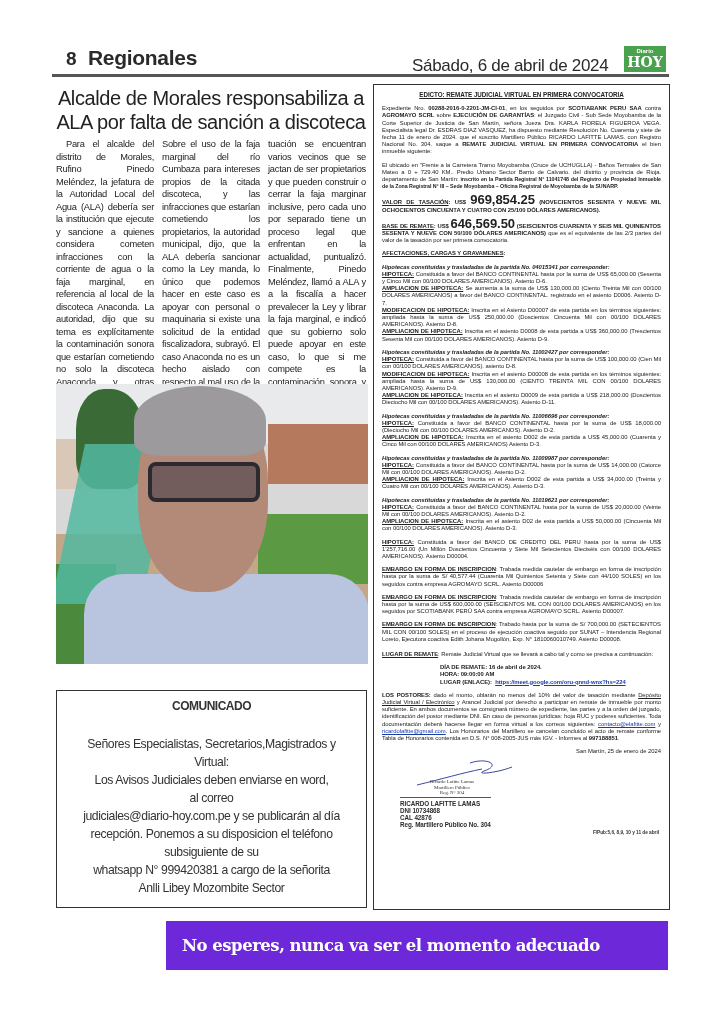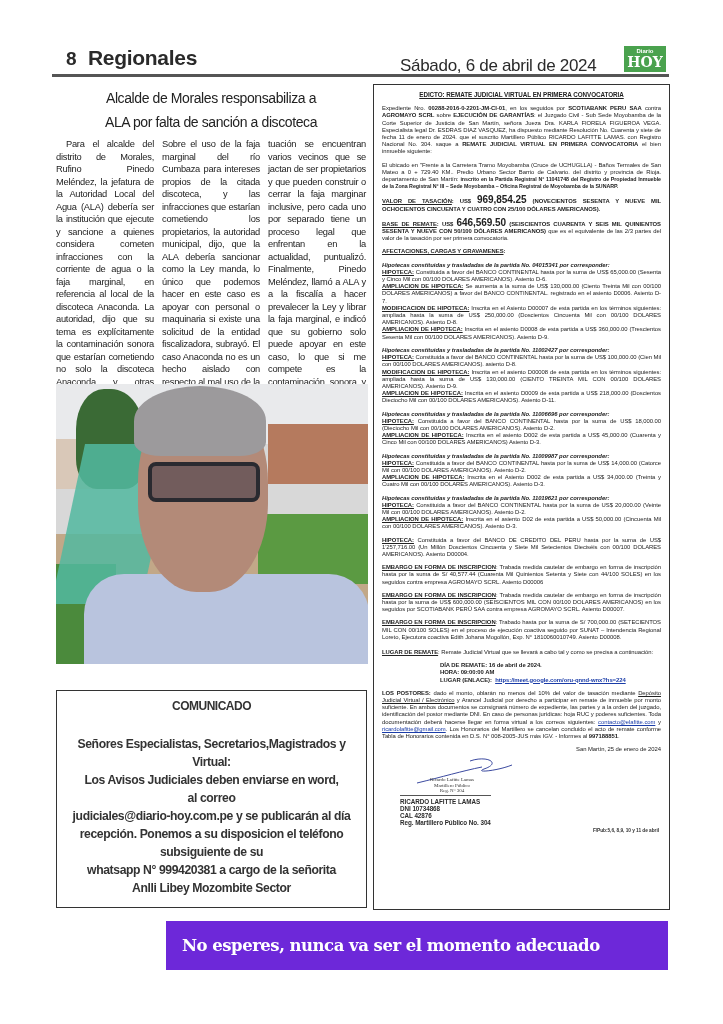--- a/index.html
+++ b/index.html
@@ -1,27 +1,27 @@
 <!DOCTYPE html>
 <html><head>
 <meta charset="utf-8">
 <style>
   * { box-sizing: border-box; margin: 0; padding: 0; }
   html, body { width: 723px; height: 1024px; background: #ffffff; overflow: hidden; }
   body { position: relative; font-family: "Liberation Sans", sans-serif; color: #1a1a1a; }
 
   .page-num { position: absolute; left: 66px; top: 48px; font-size: 19px; font-weight: bold; color: #2a2a2a; }
   .section { position: absolute; left: 88px; top: 46px; font-size: 21px; font-weight: bold; color: #2a2a2a; letter-spacing: -0.3px; }
-  .date { position: absolute; left: 400px; top: 56px; font-size: 17px; color: #2a2a2a; letter-spacing: -0.3px; }
+  .date { position: absolute; left: 412px; top: 56px; font-size: 17px; color: #2a2a2a; letter-spacing: -0.3px; }
   .logo { position: absolute; left: 624px; top: 46px; width: 42px; height: 26px; background: #4aa24e; color: #fff; text-align: center; }
   .logo .small { display: block; font-size: 6px; font-weight: bold; line-height: 8px; padding-top: 1px; font-family: "Liberation Sans", sans-serif; }
   .logo .big { display: block; font-size: 14px; font-weight: bold; line-height: 15px; font-family: "DejaVu Serif", serif; }
   .rule { position: absolute; left: 52px; top: 74px; width: 617px; height: 3px; background: #555; }
 
-  .headline { position: absolute; left: 56px; top: 86px; width: 310px; text-align: center; font-size: 14px; line-height: 24px; color: #222; letter-spacing: -0.4px; font-family: "Liberation Sans", sans-serif; font-stretch: condensed; }
+  .headline { position: absolute; left: 56px; top: 86px; width: 310px; text-align: center; font-size: 20px; line-height: 24px; color: #222; letter-spacing: -0.4px; font-family: "Liberation Sans", sans-serif; font-stretch: condensed; }
 
   .article { position: absolute; left: 56px; top: 138px; width: 310px; display: flex; gap: 8px; }
   .article .col { flex: 1; font-size: 9.3px; line-height: 12.5px; text-align: justify; color: #222; letter-spacing: -0.25px; }
   .article .col.first { text-indent: 10px; }
 
   .photo { position: absolute; left: 56px; top: 384px; width: 312px; height: 280px; overflow: hidden; background: #d8d8d8; }
   .photo .sky { position: absolute; left: 0; top: 0; width: 100%; height: 60px; background: #e9eaec; }
   .photo .tree { position: absolute; left: 20px; top: 5px; width: 70px; height: 100px; background: #3a6a35; border-radius: 40% 50% 30% 30%; }
   .photo .build1 { position: absolute; left: 0; top: 55px; width: 45px; height: 50px; background: #d9c8b8; }
   .photo .build2 { position: absolute; right: 0; top: 40px; width: 100px; height: 60px; background: #b57a5e; }
@@ -30,30 +30,30 @@
   .photo .plants-r { position: absolute; right: 0; top: 130px; width: 110px; height: 70px; background: #5b9a42; }
   .photo .mesh { position: absolute; left: 12px; top: 60px; width: 90px; height: 160px; background: #52b8a0; opacity: 0.85; transform: skewX(-12deg); }
   .photo .shirt { position: absolute; left: 28px; top: 190px; width: 285px; height: 100px; background: #b9c4de; border-radius: 40px 40px 0 0; }
   .photo .face { position: absolute; left: 82px; top: 8px; width: 130px; height: 200px; background: #b38a78; border-radius: 45% 45% 45% 45%; }
   .photo .hair { position: absolute; left: 78px; top: 2px; width: 132px; height: 70px; background: #9c9a9c; border-radius: 50% 50% 20% 20%; }
   .photo .glasses { position: absolute; left: 92px; top: 78px; width: 112px; height: 40px; border: 4px solid #2a2a30; border-radius: 8px; background: rgba(60,55,70,0.55); }
 
   .comunicado { position: absolute; left: 56px; top: 690px; width: 311px; height: 218px; border: 1.5px solid #333; text-align: center; color: #333; }
   .comunicado .title { margin-top: 8px; font-size: 12px; font-weight: bold; letter-spacing: -0.5px; }
   .comunicado .body { margin-top: 22px; font-size: 12.2px; line-height: 18px; letter-spacing: -0.4px; padding: 0 8px; }
-  .comunicado .body div { white-space: nowrap; font-weight: bold; }
+  .comunicado .body div { white-space: nowrap; }
 
   .edicto { position: absolute; left: 373px; top: 84px; width: 297px; height: 826px; border: 1.5px solid #333; padding: 6px 8px 0 8px; font-size: 5.9px; line-height: 7.2px; color: #222; text-align: justify; letter-spacing: -0.05px; }
   .edicto .etitle { text-align: center; font-weight: bold; text-decoration: underline; font-size: 6.3px; margin-bottom: 7px; }
   .edicto p { margin-bottom: 6px; }
   .edicto .blk { margin-bottom: 6px; }
   .edicto b { font-weight: bold; }
   .edicto .u { text-decoration: underline; font-weight: bold; }
   .edicto .it { font-style: italic; font-weight: bold; }
-  .edicto .big { font-size: 10px; }
+  .edicto .big { font-size: 13px; }
   .edicto .center-list { margin: 4px 0 6px 58px; font-weight: bold; }
   .edicto a { color: #1a3ca8; text-decoration: underline; }
   .edicto .right { text-align: right; margin-bottom: 4px; }
   .sig { position: relative; height: 62px; margin-top: 4px; }
   .sig .scribble { position: absolute; left: 30px; top: 0; width: 110px; height: 28px; }
   .sig .names { position: absolute; left: 30px; top: 20px; font-family: "Liberation Serif", serif; font-size: 5px; line-height: 5.5px; color: #333; text-align: center; width: 80px; }
   .sig .block { position: absolute; left: 18px; top: 38px; font-size: 6.3px; line-height: 7px; font-weight: bold; color: #2b2b2b; border-top: 0.8px solid #555; padding-top: 2px; }
   .sig .fpub { position: absolute; right: 2px; top: 70px; font-size: 4.8px; font-weight: bold; color: #333; }
 
   .banner { position: absolute; left: 166px; top: 921px; width: 502px; height: 49px; background: #6d28d9; color: #fff; font-family: "DejaVu Serif", serif; font-weight: bold; font-size: 16.5px; line-height: 49px; padding-left: 16px; letter-spacing: -0.5px; }

